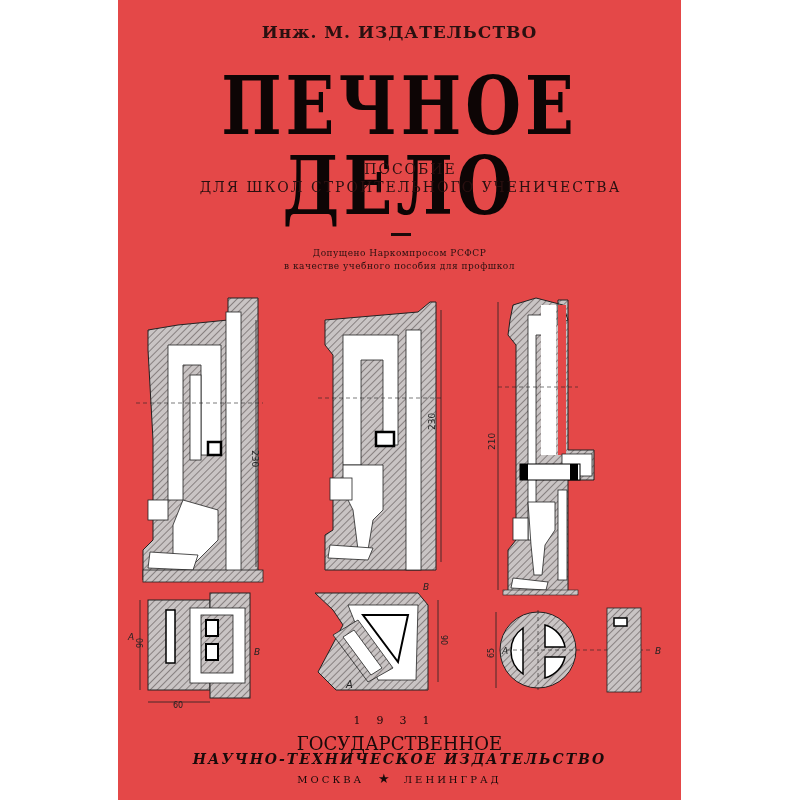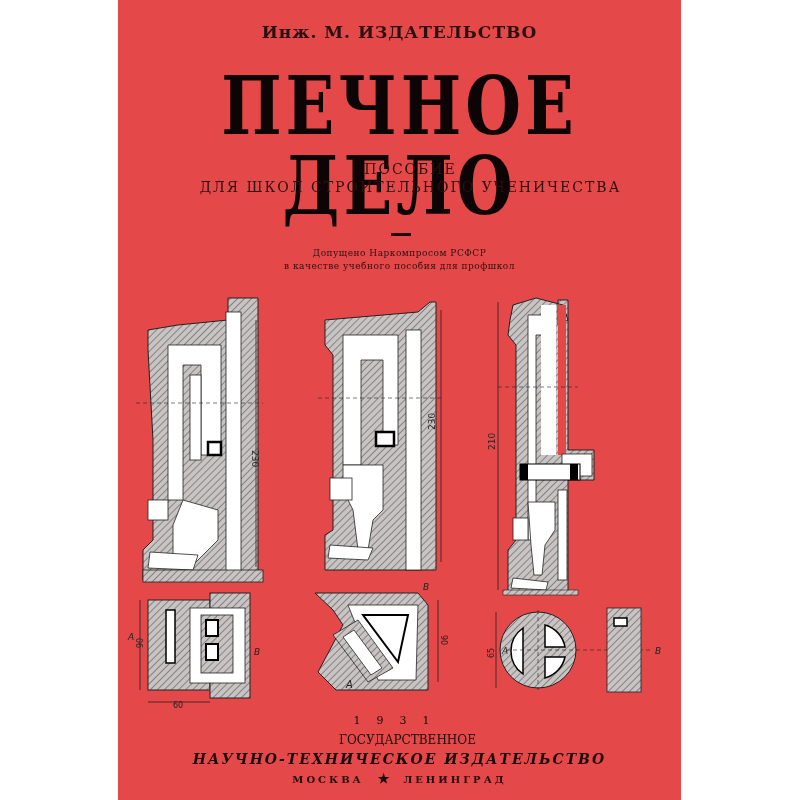--- a/index.html
+++ b/index.html
@@ -5,23 +5,23 @@
   html,body{margin:0;padding:0;background:#ffffff;}
   body{width:800px;height:800px;position:relative;overflow:hidden;}
   .cover{position:absolute;left:118px;top:0;width:563px;height:800px;background:#e44848;color:#1a0a0a;font-family:"DejaVu Serif","Liberation Serif",serif;}
   .author{position:absolute;top:22px;left:0;width:100%;text-align:center;font-size:17px;letter-spacing:1px;font-weight:bold;color:#2a1010;}
   .title{position:absolute;top:66px;left:0;width:100%;text-align:center;font-family:"DejaVu Serif",serif;font-weight:bold;font-size:64px;letter-spacing:4px;line-height:1;color:#0d0505;transform:scaleY(1.25);transform-origin:top center;}
   .subtitle{position:absolute;top:160px;left:0;width:100%;text-align:center;font-size:14px;letter-spacing:2px;line-height:18px;color:#2a1010;padding-left:11px;}
   .dash{position:absolute;top:233px;left:273px;width:20px;height:3px;background:#1a0a0a;}
   .approval{position:absolute;top:247px;left:0;width:100%;text-align:center;font-size:9px;line-height:13px;color:#2a1010;letter-spacing:0.5px;}
   .drawings{position:absolute;left:0;top:290px;width:563px;height:420px;}
   .year{position:absolute;top:714px;left:0;width:100%;text-align:center;font-size:11px;font-weight:normal;letter-spacing:16px;color:#1a0a0a;}
-  .pub1{position:absolute;top:733px;left:0;width:100%;text-align:center;font-size:12px;color:#1a0a0a;margin-left:8px;}
+  .pub1{position:absolute;top:733px;left:0;width:100%;text-align:center;font-size:18px;color:#1a0a0a;}
   .pub2{position:absolute;top:751px;left:0;width:100%;text-align:center;font-size:14px;font-style:italic;font-weight:bold;letter-spacing:2px;color:#1a0a0a;}
-  .cities{position:absolute;top:771px;left:0;width:100%;text-align:center;font-size:10px;font-weight:bold;letter-spacing:3px;color:#1a0a0a;}
+  .cities{position:absolute;top:771px;left:0;width:100%;text-align:center;font-size:10px;font-weight:normal;letter-spacing:3px;color:#1a0a0a;}
   .cities .star{margin:0 14px;letter-spacing:0;font-size:13px;}
 </style>
 </head>
 <body>
 
 <div class="cover">
   <div class="author">Инж. М. ИЗДАТЕЛЬСТВО</div>
   <div class="title">ПЕЧНОЕ ДЕЛО</div>
   <div class="subtitle">
     <div>ПОСОБИЕ</div>

